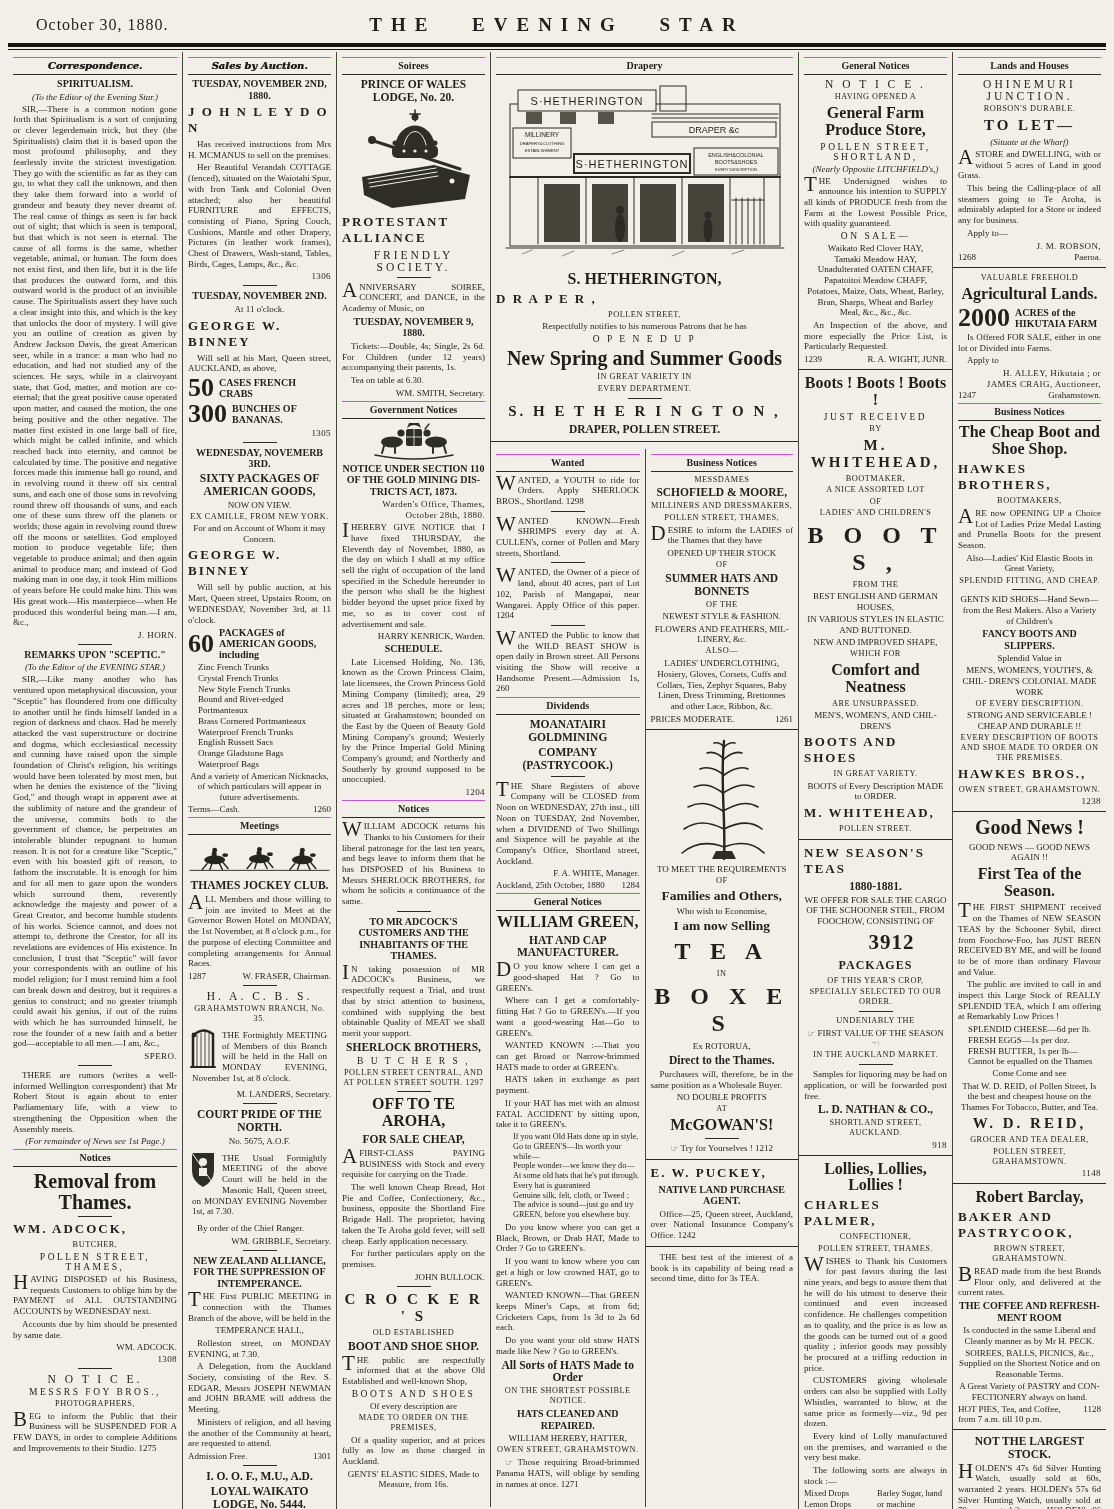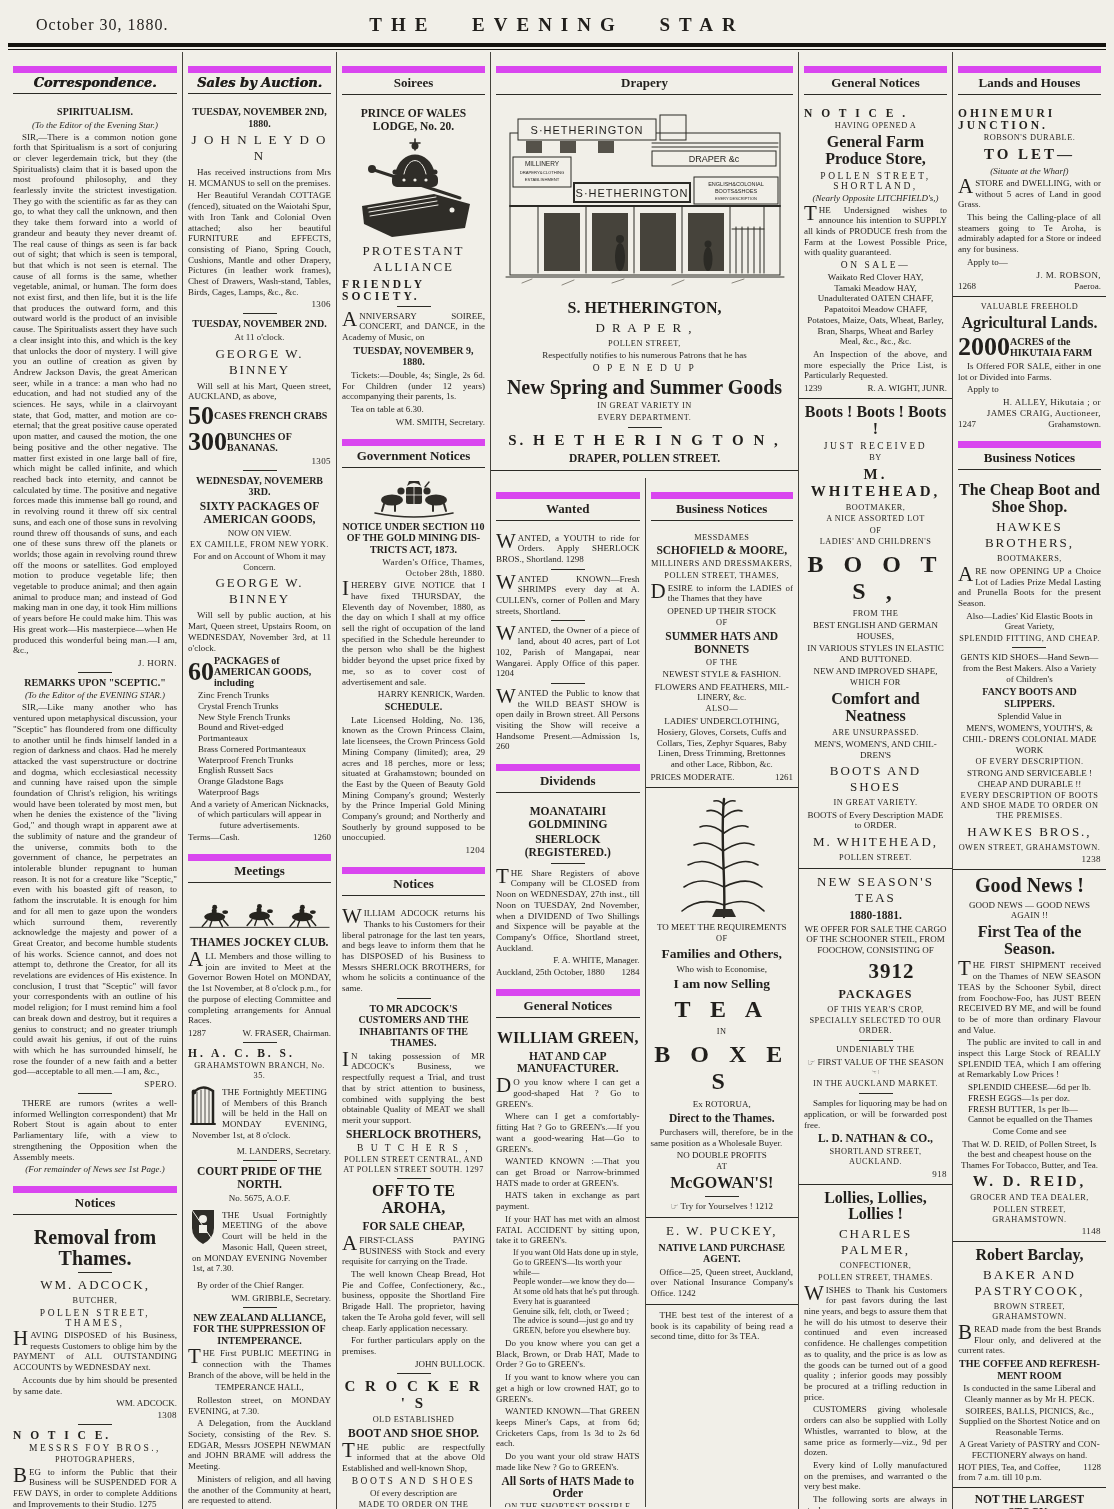--- a/index.html
+++ b/index.html
@@ -11,30 +11,30 @@
   .mh-title{text-align:center;font-weight:bold;font-size:19px;letter-spacing:9px;word-spacing:22px;padding-top:8px;}
   .mh-rule{border-top:4px solid #15140f;border-bottom:1px solid #15140f;height:2px;margin-top:3px;}
   .cols{display:grid;grid-template-columns:1.13fr 1fr 1fr 1fr 1fr 1fr 1fr;margin-top:2px;}
   .col{border-left:1px solid #45433c;padding:2px 5px;height:1455px;overflow:hidden;min-width:0;}
   .cols>.col:first-child{border-left:none;}
   .span2{grid-column:span 2;border-left:1px solid #45433c;height:1455px;overflow:hidden;display:flex;flex-direction:column;min-width:0;}
   .span-top{padding:2px 5px;}
   .inner{display:grid;grid-template-columns:1fr 1fr;flex:1;min-height:0;}
   .inner>div{padding:2px 5px;overflow:hidden;min-width:0;}
   .inner>div+div{border-left:1px solid #45433c;}
-  .sect{text-align:center;font-weight:bold;font-size:13px;border-top:7px solid #d946ef;border-bottom:1px solid #2b2a25;
-    padding:2px 0 3px;margin:12px 0;}
+  .sect{text-align:center;font-weight:bold;font-size:10px;border-top:1px solid #d946ef;border-bottom:1px solid #2b2a25;
+    padding:2px 0 3px;margin:3px 0;}
   .blacklet{font-family:"DejaVu Serif",serif;font-style:italic;text-shadow:.5px 0 #211f1c;}
   .h1{text-align:center;font-weight:bold;font-size:20px;line-height:1.02;margin:4px 0;}
   .h1s{text-align:center;font-weight:bold;font-size:16px;line-height:1.05;margin:3px 0;}
   .h1sp{text-align:center;font-weight:bold;font-size:15px;letter-spacing:3px;margin:3px 0;}
   .h2{text-align:center;font-weight:bold;font-size:13.5px;margin:2px 0;}
-  .h2sp{text-align:center;font-weight:normal;font-size:13px;letter-spacing:2px;margin:3px 0;}
+  .h2sp{text-align:left;font-weight:bold;font-size:13px;letter-spacing:2px;margin:3px 0;}
   .h3c{text-align:center;font-weight:bold;font-size:11.5px;margin:2px 0;line-height:1.12;}
-  .h3csp{text-align:left;font-weight:bold;font-size:11.5px;letter-spacing:3px;margin:2px 0;}
+  .h3csp{text-align:center;font-weight:normal;font-size:11.5px;letter-spacing:3px;margin:2px 0;}
   .h4c{text-align:center;font-weight:bold;font-size:10px;margin:2px 0;line-height:1.15;}
   .giant{text-align:center;font-weight:bold;font-size:24px;letter-spacing:7px;margin:4px 0;}
   .cent{text-align:center;font-size:9px;margin:1.5px 0;line-height:1.18;}
   .centsc{text-align:center;font-size:8.3px;letter-spacing:.5px;margin:1.5px 0;line-height:1.2;}
   .centsp{text-align:center;font-size:9.5px;letter-spacing:2.5px;margin:2px 0;}
   .centi{text-align:center;font-style:italic;font-size:9px;margin:1.5px 0;}
   .body{font-size:9px;line-height:10.7px;text-align:justify;margin:2px 0;text-indent:9px;}
   .body.nd{text-indent:0;}
   .body.bc{text-indent:0;text-align:center;}
   .dcap{float:left;font-size:21px;line-height:17px;padding:0 2px 0 0;}
@@ -42,21 +42,21 @@
   .lr{display:flex;justify-content:space-between;font-size:9px;margin:1.5px 0;gap:16px;}
   .rule{width:34px;margin:4px auto;border-top:1px solid #2b2a25;}
   .frule{border-top:1px solid #2b2a25;margin:5px -5px;}
   .list div{font-size:9px;line-height:10.7px;padding-left:10px;text-align:left;}
   .listc div{font-size:9px;line-height:10.7px;text-align:center;}
   .verse div{font-size:8.2px;line-height:9.8px;padding-left:17px;text-align:left;}
   .twocol{display:flex;gap:3px;margin:1px 0;}
   .twocol>div{flex:1;}
   .twocol>div div{font-size:8.5px;line-height:10.2px;}
   .bignum{display:flex;align-items:center;margin:2px 0;}
-  .bn{font-size:26px;font-weight:bold;line-height:24px;}
+  .bn{font-size:26px;font-weight:bold;line-height:24px;margin-right:5px;}
   .bt{font-size:10px;font-weight:bold;line-height:11px;}
   .bignumc{text-align:center;margin:3px 0;}
   .bignumc .bn2{font-size:21px;font-weight:bold;letter-spacing:1px;margin-left:32px;}
   .bignumc .bt2{font-size:12px;font-weight:bold;letter-spacing:1px;}
   .illus{display:flex;justify-content:center;margin:3px 0;}
   .imgbody{overflow:hidden;margin:2px 0;}
   .imgbody svg{float:left;margin:0 4px 1px 0;}
   .imgbody p{font-size:9px;line-height:10.7px;text-align:justify;margin:4px;}
   svg{stroke-linecap:round;}
   svg text{font-family:"Liberation Sans","DejaVu Sans",sans-serif;fill:#211f1c;}
@@ -425,21 +425,21 @@
             <div class="sect">Wanted</div>
             <p class="body nd"><span class="dcap">W</span><span>ANTED, a YOUTH to ride for Orders. Apply SHERLOCK BROS., Shortland.  1298</span></p>
             <div class="rule"></div>
             <p class="body nd"><span class="dcap">W</span><span>ANTED KNOWN—Fresh SHRIMPS every day at A. CULLEN's, corner of Pollen and Mary streets, Shortland.</span></p>
             <div class="rule"></div>
             <p class="body nd"><span class="dcap">W</span><span>ANTED, the Owner of a piece of land, about 40 acres, part of Lot 102, Parish of Mangapai, near Wangarei.  Apply Office of this paper.  1204</span></p>
             <div class="rule"></div>
             <p class="body nd"><span class="dcap">W</span><span>ANTED the Public to know that the WILD BEAST SHOW is open daily in Brown street.  All Persons visiting the Show will receive a Handsome Present.—Admission 1s,  260</span></p>
             <div class="sect">Dividends</div>
             <div class="h3c">MOANATAIRI  GOLDMINING</div>
-            <div class="h3c">SHERLOCK (REGISTERED.)</div>
+            <div class="h3c">COMPANY (PASTRYCOOK.)</div>
             <div class="rule"></div>
             <p class="body nd"><span class="dcap">T</span><span>HE Share Registers of above Company will be CLOSED from Noon on WEDNESDAY, 27th inst., till Noon on TUESDAY, 2nd November, when a DIVIDEND of Two Shillings and Sixpence will be payable at the Company's Office, Shortland street, Auckland.</span></p>
             <div class="lr">
               <span class="l"></span>
               <span class="r">F. A. WHITE, Manager.</span>
             </div>
             <div class="lr">
               <span class="l">Auckland, 25th October, 1880</span>
               <span class="r">1284</span>
             </div>

